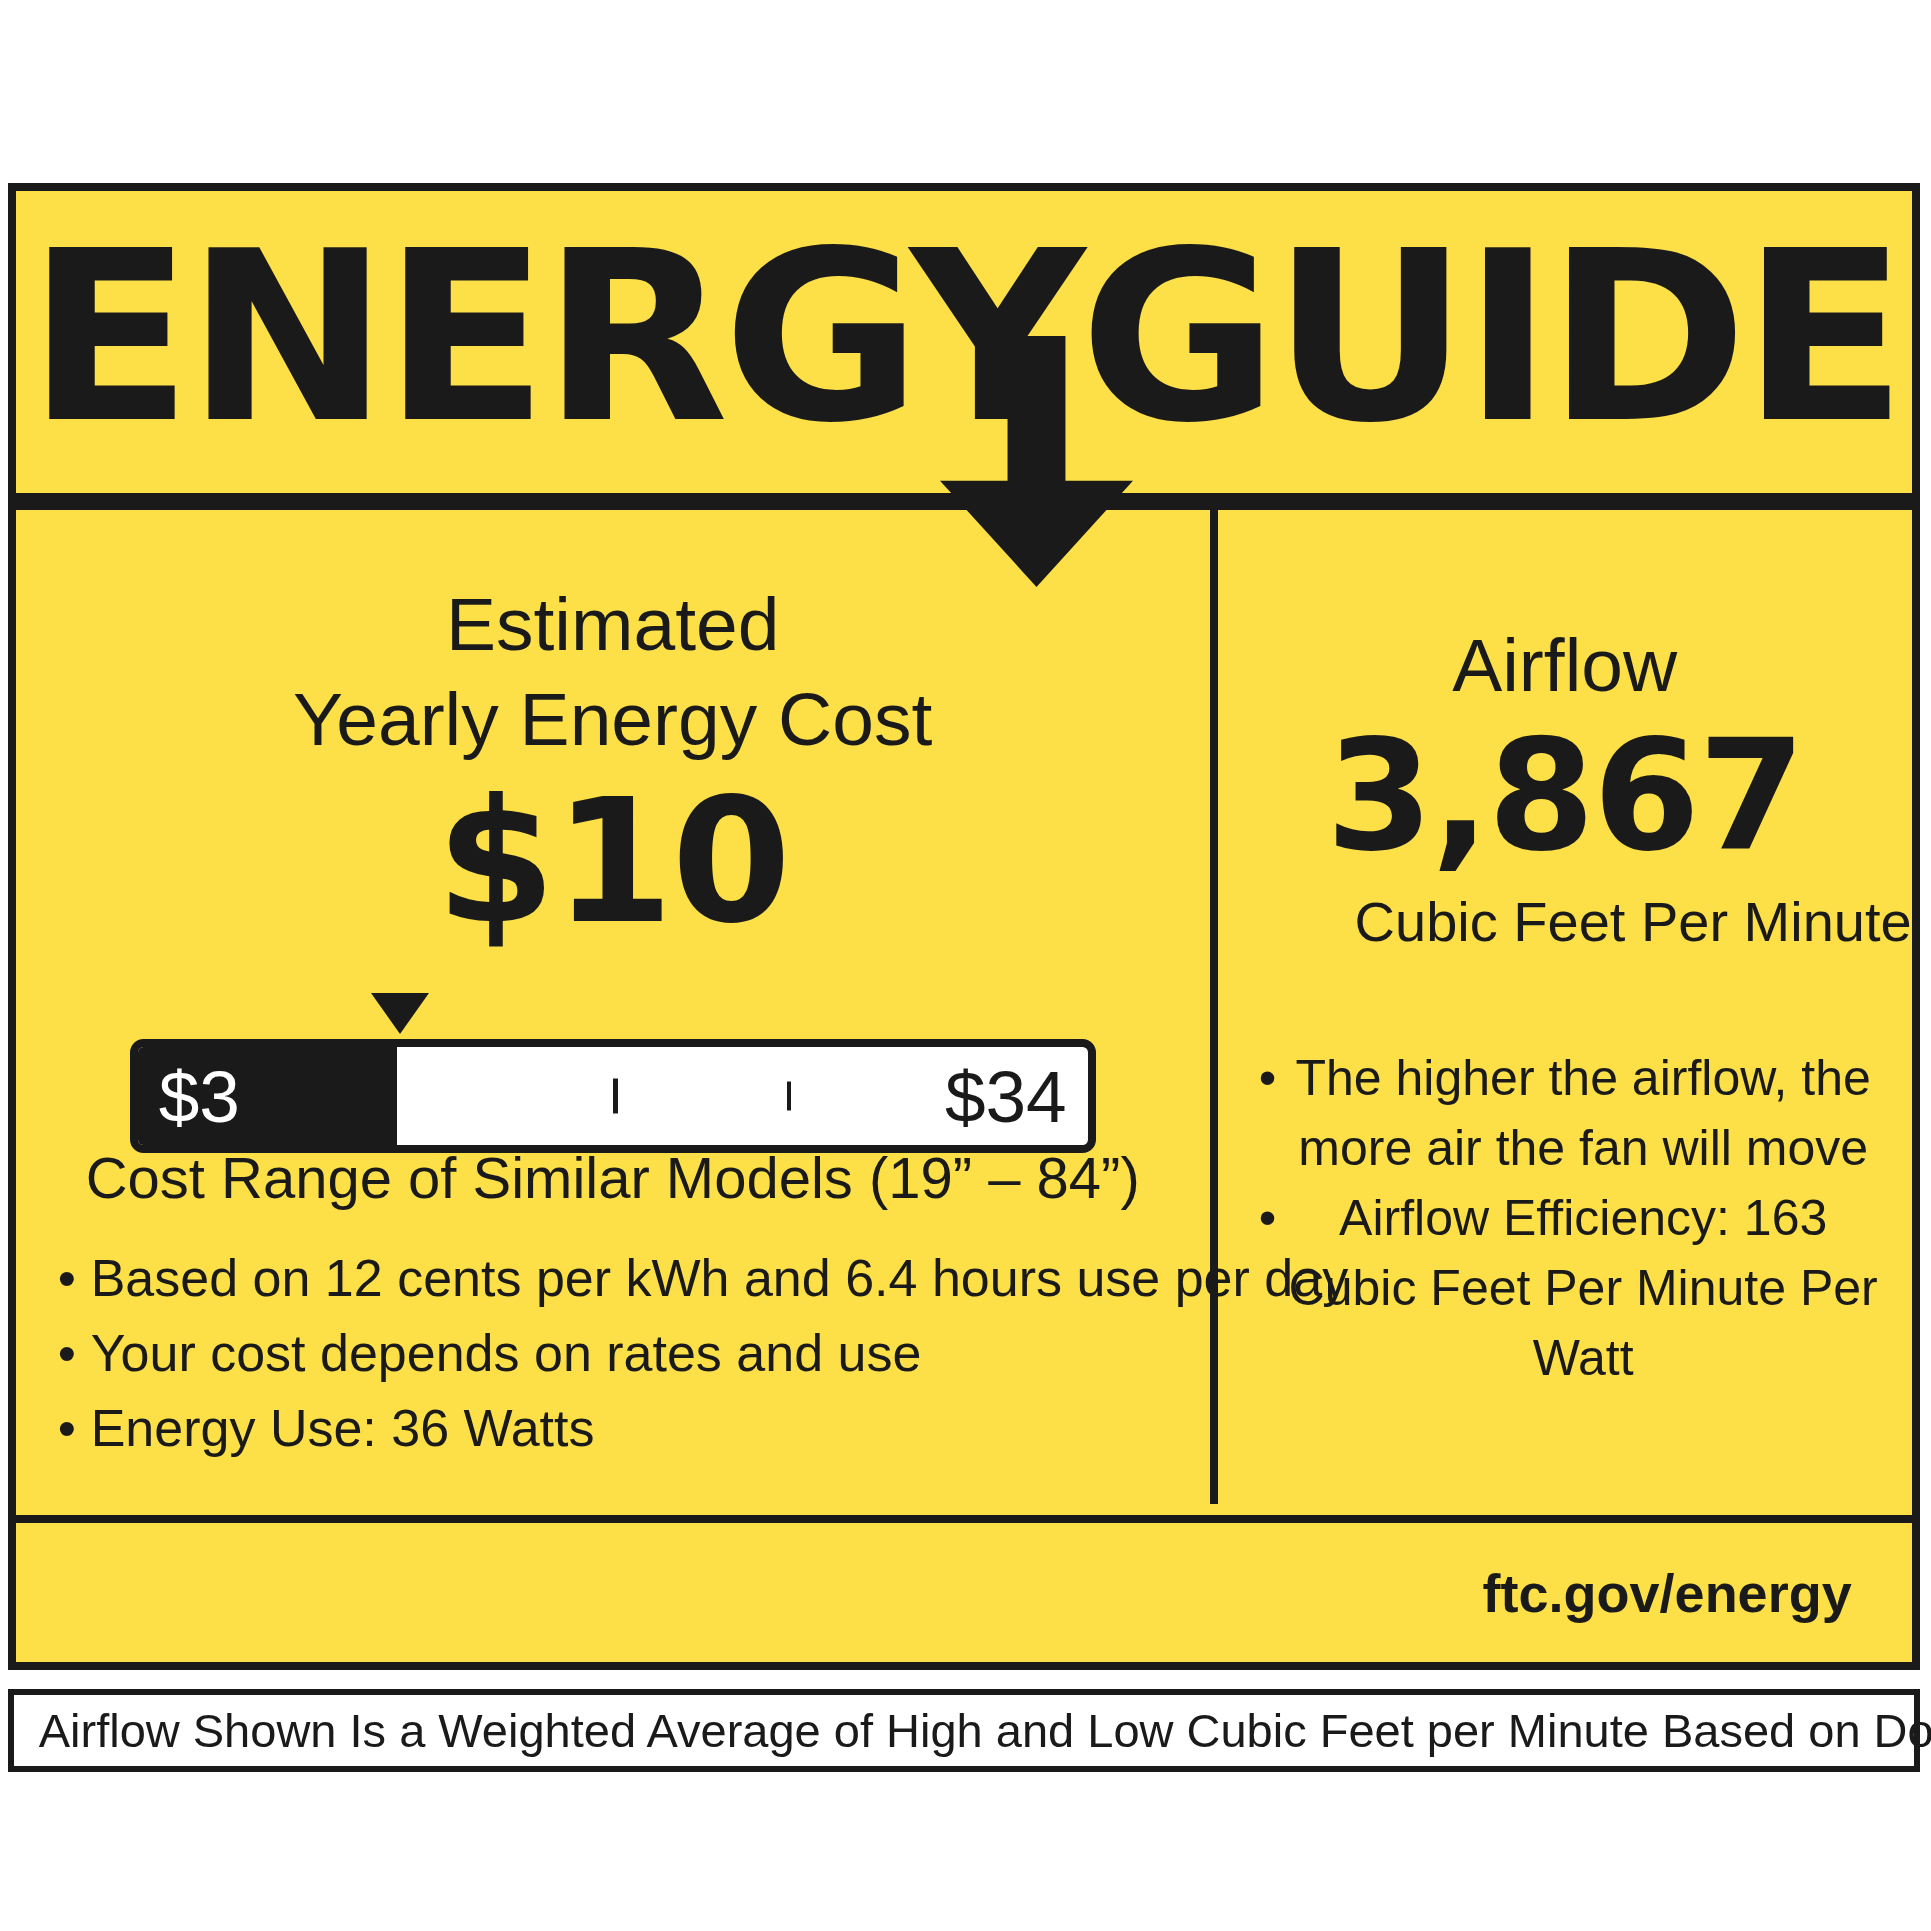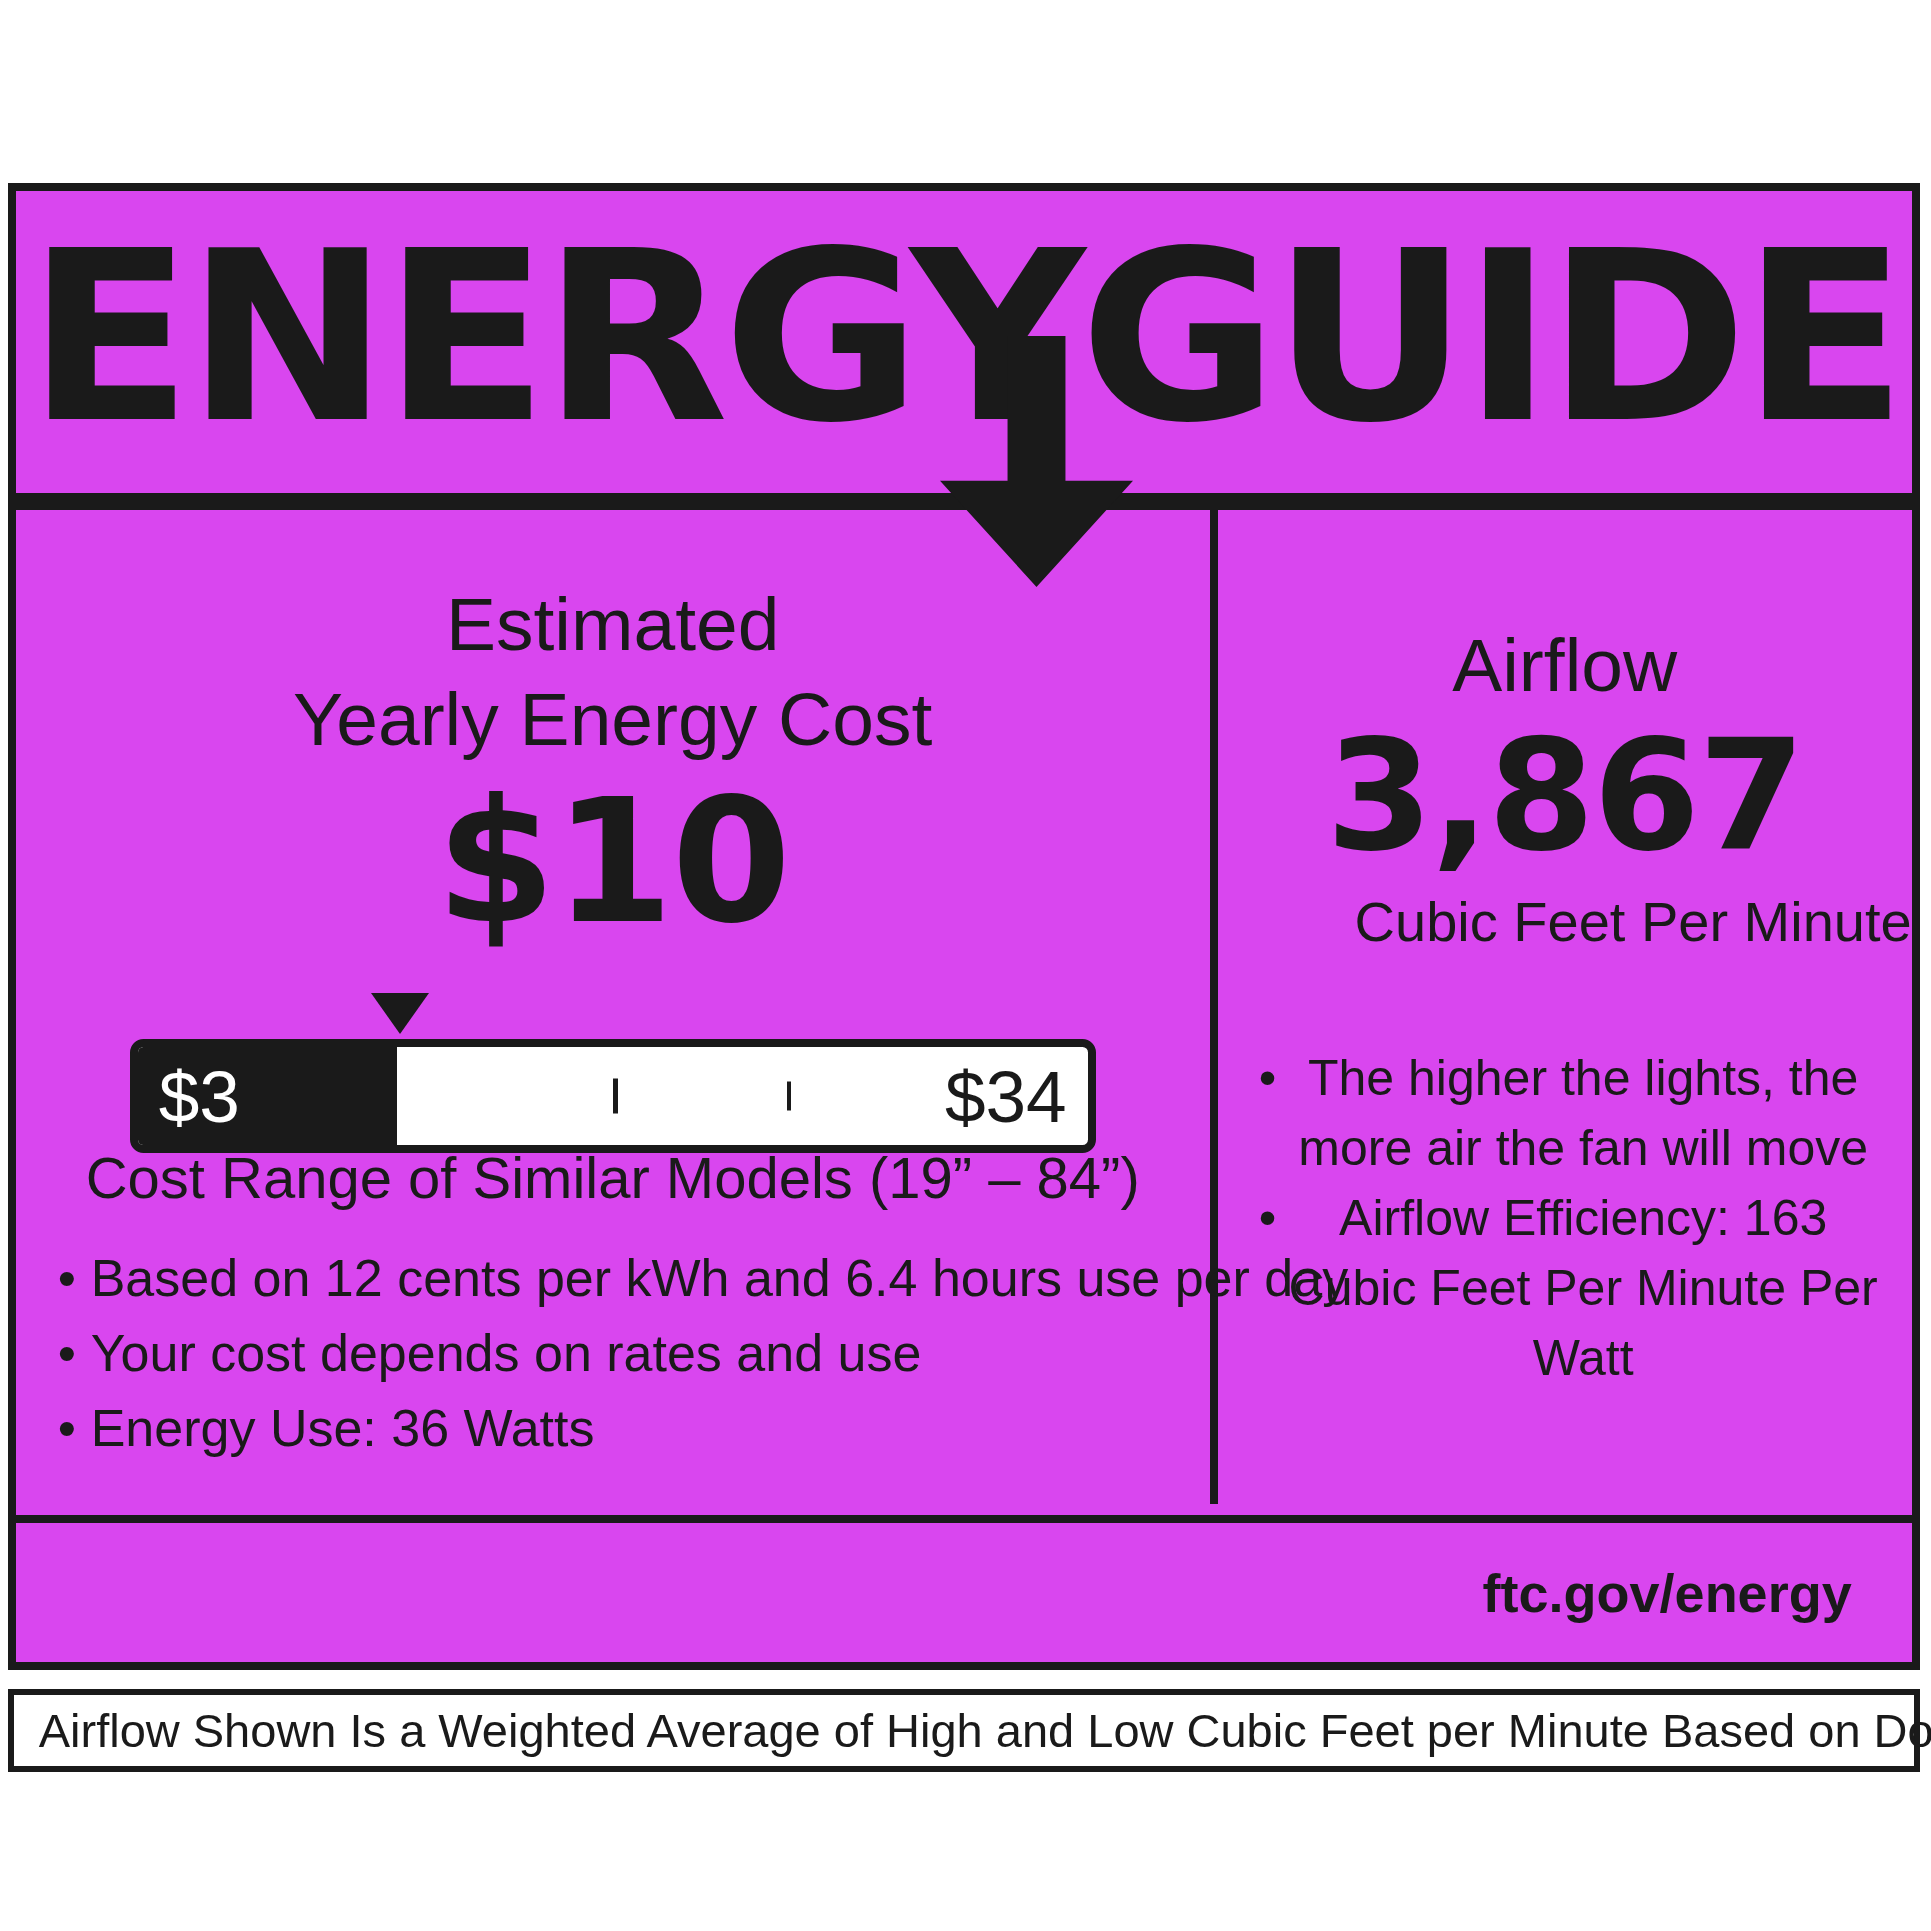--- a/index.html
+++ b/index.html
@@ -28,21 +28,21 @@
 
   
   .main-box {
     position: absolute;
     left: 0;
     top: 0;
     width: 1912px;
     height: 1487px;
     border: 8.7px solid #1a1a1a;
     box-sizing: border-box;
-    background: #d946ef;
+    background: #fde047;
   }
 
   
   .header {
     position: absolute;
     left: 0;
     top: 0;
     width: 100%;
     height: 319px;
     border-bottom: 17.4px solid #1a1a1a;
@@ -357,21 +357,21 @@
             <li class="bold">Your cost depends on rates and use</li>
             <li>Energy Use: 36 Watts</li>
           </ul>
         </div>
 
         <div class="col-right">
           <div class="airflow-title">Airflow</div>
           <div class="airflow-value">3,867</div>
           <div class="airflow-units">Cubic Feet Per Minute</div>
           <ul class="airflow-bullets">
-            <li>The higher the lights, the more air the fan will move</li>
+            <li>The higher the airflow, the more air the fan will move</li>
             <li>Airflow Efficiency: 163 Cubic Feet Per Minute Per Watt</li>
           </ul>
         </div>
 
       </div>
 
       <div class="footer-row">
         <div class="footer-url">ftc.gov/energy</div>
       </div>
 

